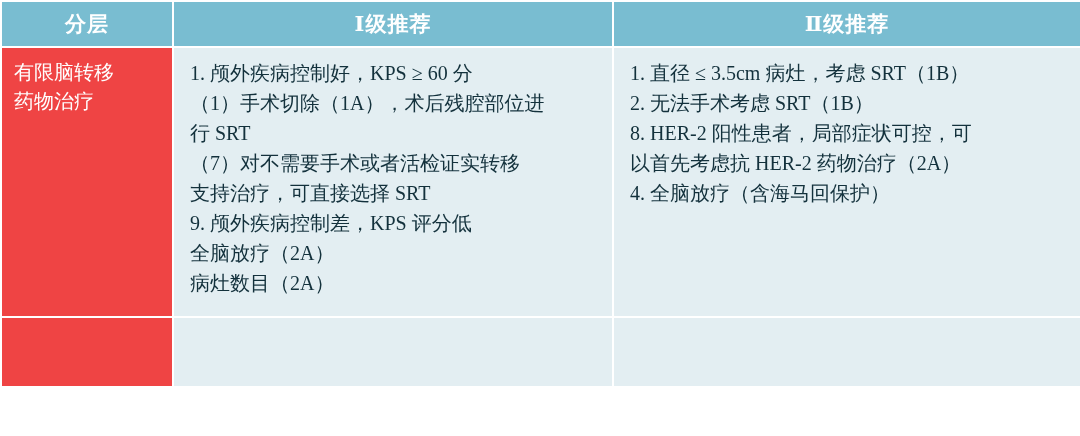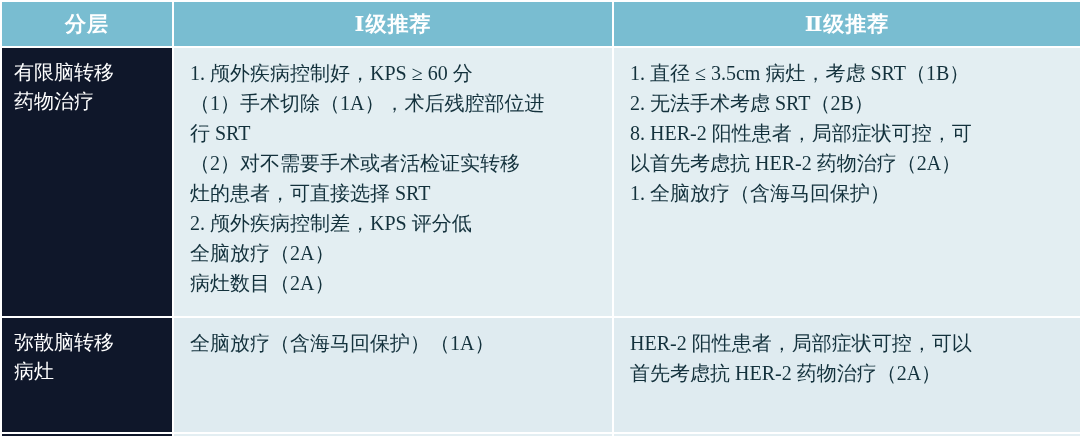--- a/index.html
+++ b/index.html
@@ -39,21 +39,21 @@
   }
   thead th.th-strata { border-left: 2px solid #ffffff; }
 
   tbody td {
     border: 2px solid #ffffff;
     vertical-align: top;
     font-size: 20px;
     line-height: 1.5;
   }
   td.strata {
-    background: #0f172a;
+    background: #ef4444;
     color: #ffffff;
     font-size: 20px;
     padding: 10px 10px 0 12px;
     text-align: left;
     line-height: 1.45;
   }
   td.cell {
     background: #e3eef2;
     padding: 10px 14px 12px 16px;
     color: #13313c;
@@ -95,53 +95,34 @@
           <div class="lines">
               <p>有限脑转移</p>
               <p>药物治疗</p>
             </div>
         </td>
         <td class="cell">
           <div class="lines">
               <p>1. 颅外疾病控制好，KPS ≥ 60 分</p>
               <p>（1）手术切除（1A），术后残腔部位进</p>
               <p>行 SRT</p>
-              <p>（2）对不需要手术或者活检证实转移</p>
-              <p>灶的患者，可直接选择 SRT</p>
-              <p>2. 颅外疾病控制差，KPS 评分低</p>
+              <p>（7）对不需要手术或者活检证实转移</p>
+              <p>支持治疗，可直接选择 SRT</p>
+              <p>9. 颅外疾病控制差，KPS 评分低</p>
               <p>全脑放疗（2A）</p>
               <p>病灶数目（2A）</p>
             </div>
         </td>
         <td class="cell">
           <div class="lines">
               <p>1. 直径 ≤ 3.5cm 病灶，考虑 SRT（1B）</p>
-              <p>2. 无法手术考虑 SRT（2B）</p>
+              <p>2. 无法手术考虑 SRT（1B）</p>
               <p>8. HER-2 阳性患者，局部症状可控，可</p>
               <p>以首先考虑抗 HER-2 药物治疗（2A）</p>
-              <p>1. 全脑放疗（含海马回保护）</p>
-            </div>
-        </td>
-      </tr>
-      <tr class="row-2">
-        <td class="strata">
-          <div class="lines">
-              <p>弥散脑转移</p>
-              <p>病灶</p>
-            </div>
-        </td>
-        <td class="cell">
-          <div class="lines">
-              <p>全脑放疗（含海马回保护）（1A）</p>
-            </div>
-        </td>
-        <td class="cell">
-          <div class="lines">
-              <p>HER-2 阳性患者，局部症状可控，可以</p>
-              <p>首先考虑抗 HER-2 药物治疗（2A）</p>
+              <p>4. 全脑放疗（含海马回保护）</p>
             </div>
         </td>
       </tr>
       <tr class="row-3">
         <td class="strata">
           
         </td>
         <td class="cell">
           
         </td>

